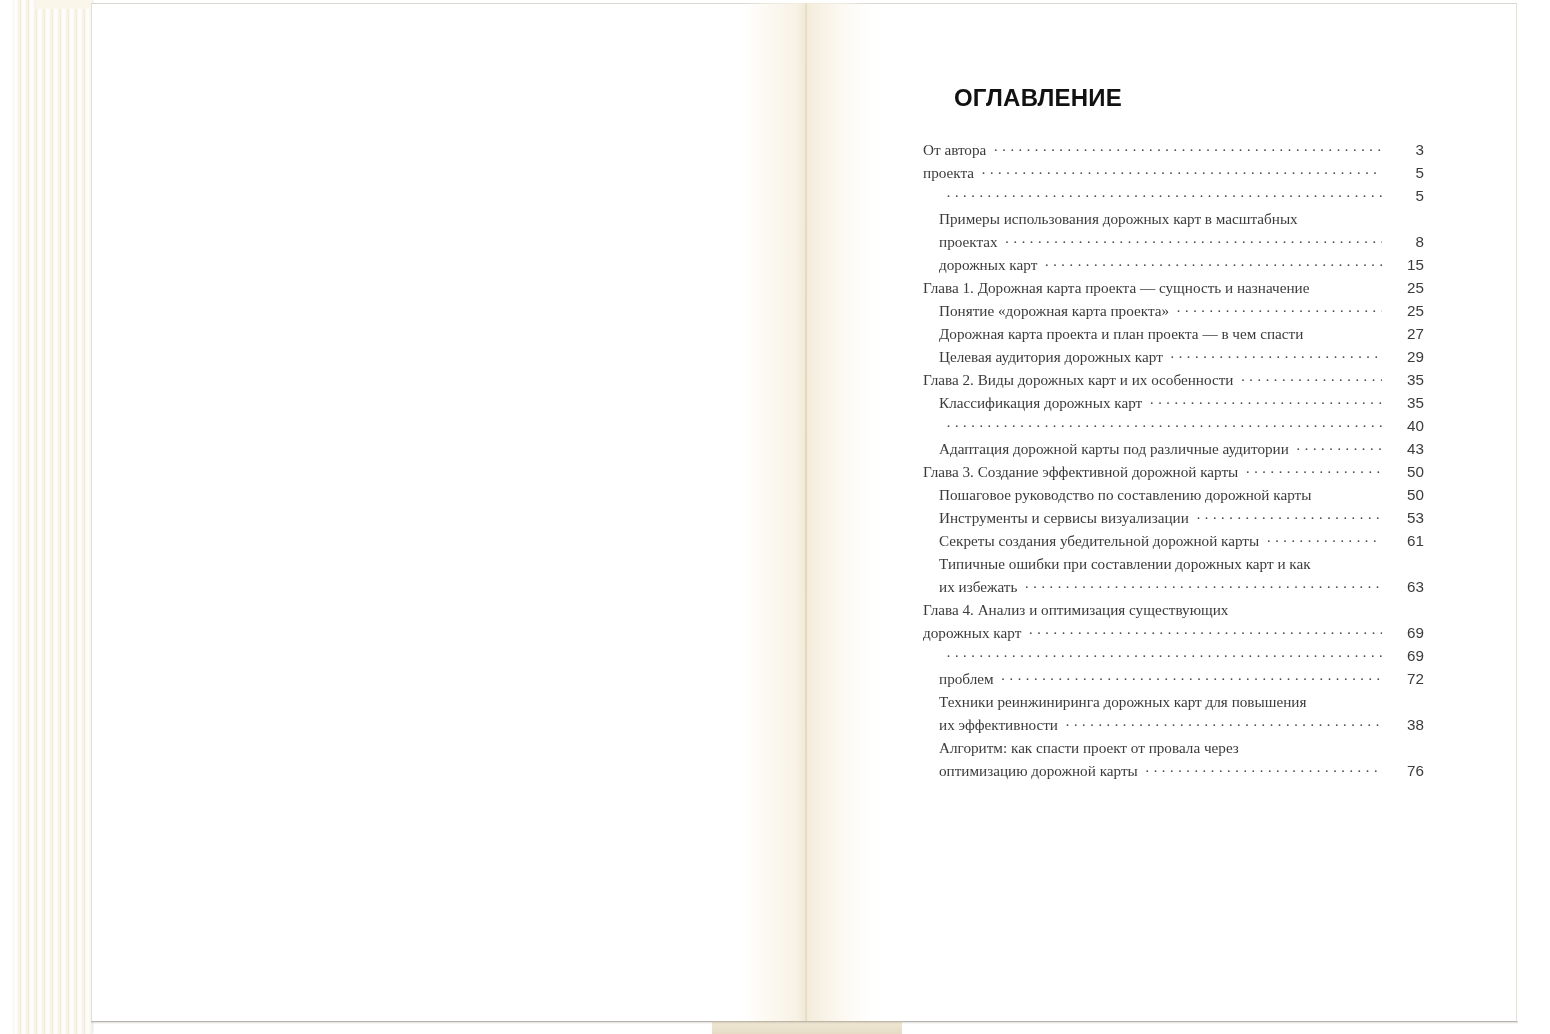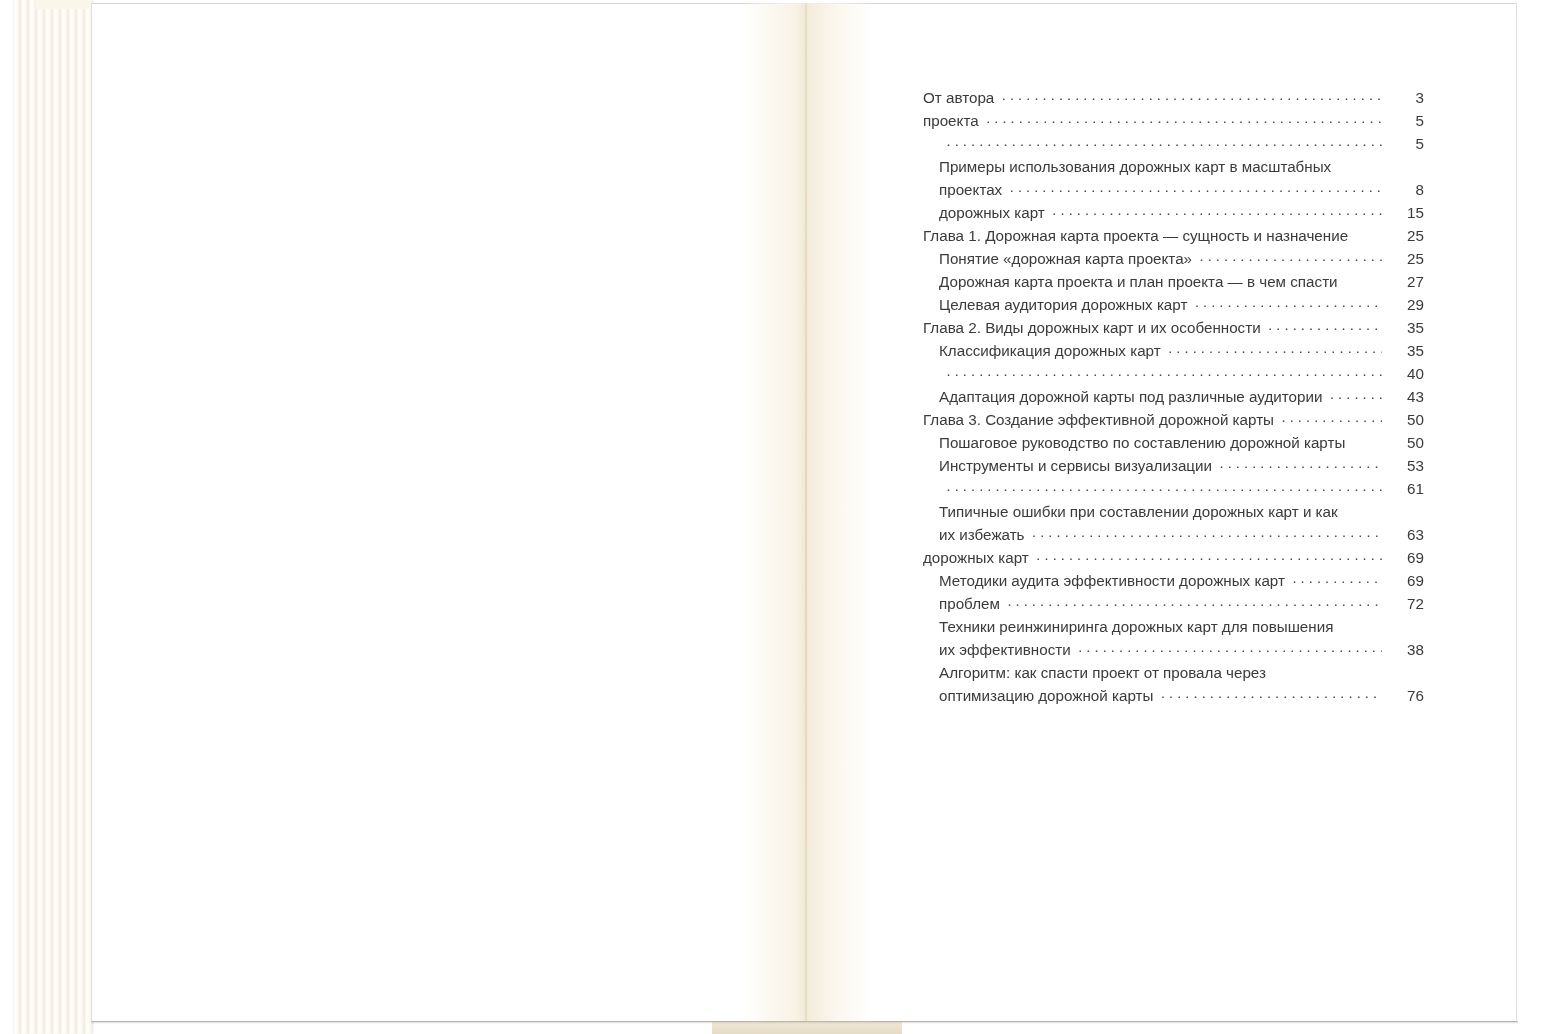--- a/index.html
+++ b/index.html
@@ -140,20 +140,21 @@
   }
   .toc-entry.level-2 .toc-label-wrap {
     padding-left: 16px;
   }
   .toc-label-wrap {
     display: flex;
     align-items: flex-start;
     flex: 1 1 auto;
     min-width: 0;
     overflow: hidden;
+    font-family: Liberation Serif, serif;
   }
   .toc-label {
     flex: 0 0 auto;
     white-space: pre;
   }
   .toc-dots {
     flex: 1 1 auto;
     overflow: hidden;
     margin-left: 7px;
     margin-right: 4px;
@@ -185,20 +186,21 @@
   <div id="left-page"></div>
 
   <div id="right-page"></div>
 
   <div id="gutter"></div>
   <div id="gutter-seam"></div>
   <div id="binding-strip"></div>
   <div id="bottom-shadow"></div>
 
   <div id="toc-block">
+    <h1 id="toc-title">ОГЛАВЛЕНИЕ</h1>
     <ul class="toc-list" id="toc-list">
         <li class="toc-entry level-1">
           <span class="toc-label-wrap">
             <span class="toc-label">От автора</span>
             <span class="toc-dots">·························································································</span>
           </span>
           <span class="toc-page">3</span>
         </li>
         <li class="toc-entry level-1">
           <span class="toc-label-wrap">
@@ -305,48 +307,55 @@
         </li>
         <li class="toc-entry level-2">
           <span class="toc-label-wrap">
             <span class="toc-label">Инструменты и сервисы визуализации</span>
             <span class="toc-dots">·························································································</span>
           </span>
           <span class="toc-page">53</span>
         </li>
         <li class="toc-entry level-2">
           <span class="toc-label-wrap">
+            <span class="toc-label">Секреты создания убедительной дорожной карты</span>
             <span class="toc-dots">·························································································</span>
           </span>
           <span class="toc-page">61</span>
         </li>
         <li class="toc-entry level-2 no-page">
           <span class="toc-label-wrap">
             <span class="toc-label">Типичные ошибки при составлении дорожных карт и как</span>
             <span class="toc-dots hidden">·························································································</span>
           </span>
           <span class="toc-page"></span>
         </li>
         <li class="toc-entry level-2">
           <span class="toc-label-wrap">
             <span class="toc-label">их избежать</span>
             <span class="toc-dots">·························································································</span>
           </span>
           <span class="toc-page">63</span>
         </li>
+        <li class="toc-entry level-1 no-page">
+          <span class="toc-label-wrap">
+            <span class="toc-label">Глава 4. Анализ и оптимизация существующих</span>
+            <span class="toc-dots hidden">·························································································</span>
+          </span>
+          <span class="toc-page"></span>
+        </li>
         <li class="toc-entry level-1">
           <span class="toc-label-wrap">
             <span class="toc-label">дорожных карт</span>
             <span class="toc-dots">·························································································</span>
           </span>
           <span class="toc-page">69</span>
         </li>
         <li class="toc-entry level-2">
           <span class="toc-label-wrap">
-            <span class="toc-label">Методики аудита эффективности дорожных карт</span>
             <span class="toc-dots">·························································································</span>
           </span>
           <span class="toc-page">69</span>
         </li>
         <li class="toc-entry level-2">
           <span class="toc-label-wrap">
             <span class="toc-label">проблем</span>
             <span class="toc-dots">·························································································</span>
           </span>
           <span class="toc-page">72</span>

